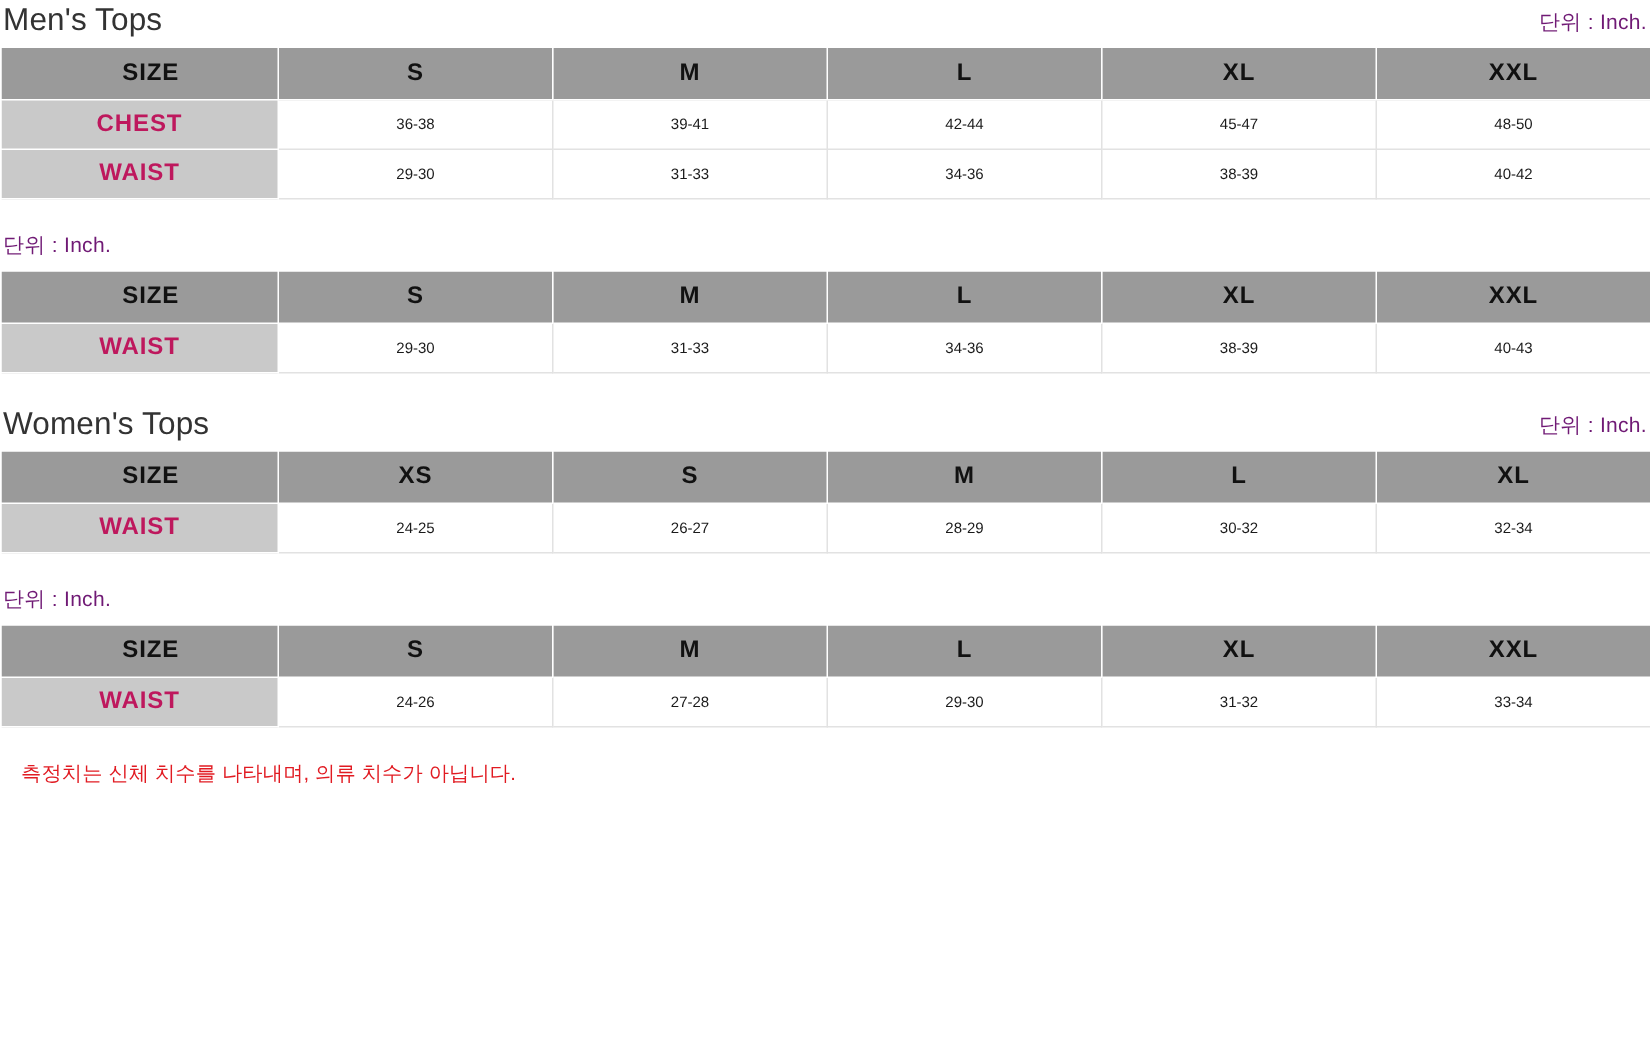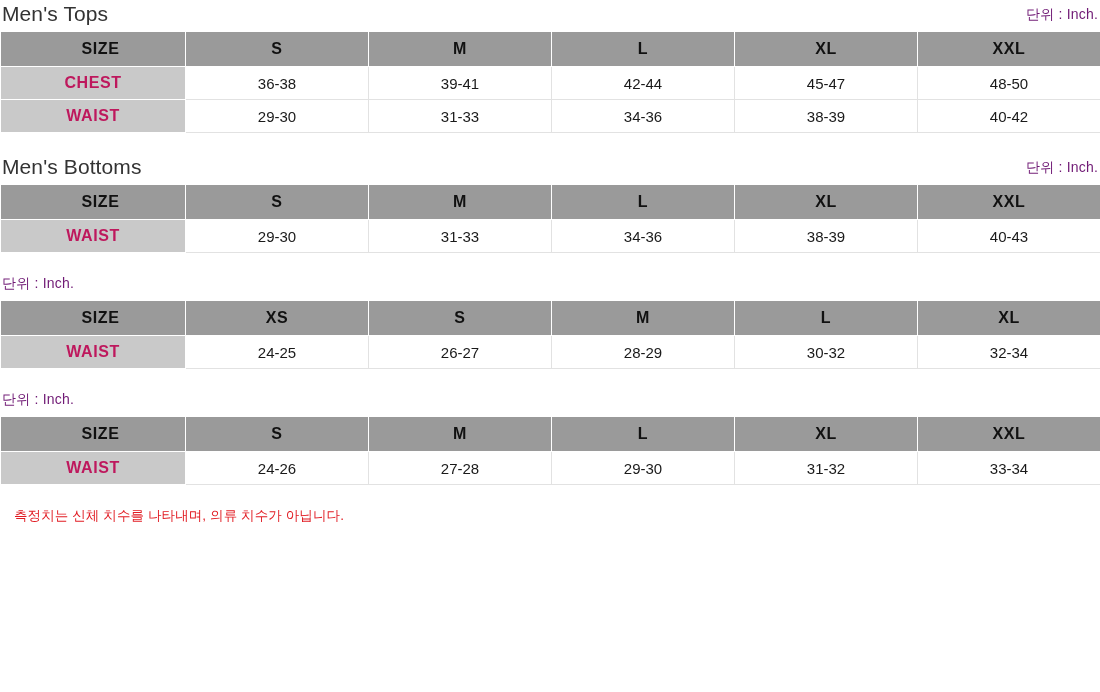--- a/index.html
+++ b/index.html
@@ -73,21 +73,21 @@
   table.size-table td.first-col {
     background: #c9c9c9;
     font-weight: bold;
     font-size: 16px;
     letter-spacing: 0.6px;
     color: #be185d;
   }
   table.size-table td.value-cell {
     background: #ffffff;
     font-weight: normal;
-    font-size: 15px;
+    font-size: 10px;
     text-align: center;
   }
   table.size-table tr.data-row td.value-cell {
     border-top: 1px solid #e2e2e2;
     border-bottom: 1px solid #e2e2e2;
     border-left: 1px solid #e2e2e2;
     border-right: 1px solid #e2e2e2;
   }
   .footnote {
     margin-top: 14px;
@@ -141,21 +141,20 @@
               <td class="value-cell">31-33</td>
               <td class="value-cell">34-36</td>
               <td class="value-cell">38-39</td>
               <td class="value-cell">40-42</td>
             </tr>
           </tbody>
         </table>
       </div>
       <div class="section">
         <div class="section-head">
-          <div class="section-title">Men's Bottoms</div>
           <div class="section-unit">단위 : Inch.</div>
         </div>
         <table class="size-table">
           <colgroup>
             <col style="width: 185px;">
             <col style="width: 183px;">
             <col style="width: 183px;">
             <col style="width: 183px;">
             <col style="width: 183px;">
             <col style="width: 183px;">
@@ -175,20 +174,21 @@
               <td class="value-cell">31-33</td>
               <td class="value-cell">34-36</td>
               <td class="value-cell">38-39</td>
               <td class="value-cell">40-43</td>
             </tr>
           </tbody>
         </table>
       </div>
       <div class="section">
         <div class="section-head">
+          <div class="section-title">Women's Tops</div>
           <div class="section-unit">단위 : Inch.</div>
         </div>
         <table class="size-table">
           <colgroup>
             <col style="width: 185px;">
             <col style="width: 183px;">
             <col style="width: 183px;">
             <col style="width: 183px;">
             <col style="width: 183px;">
             <col style="width: 183px;">

